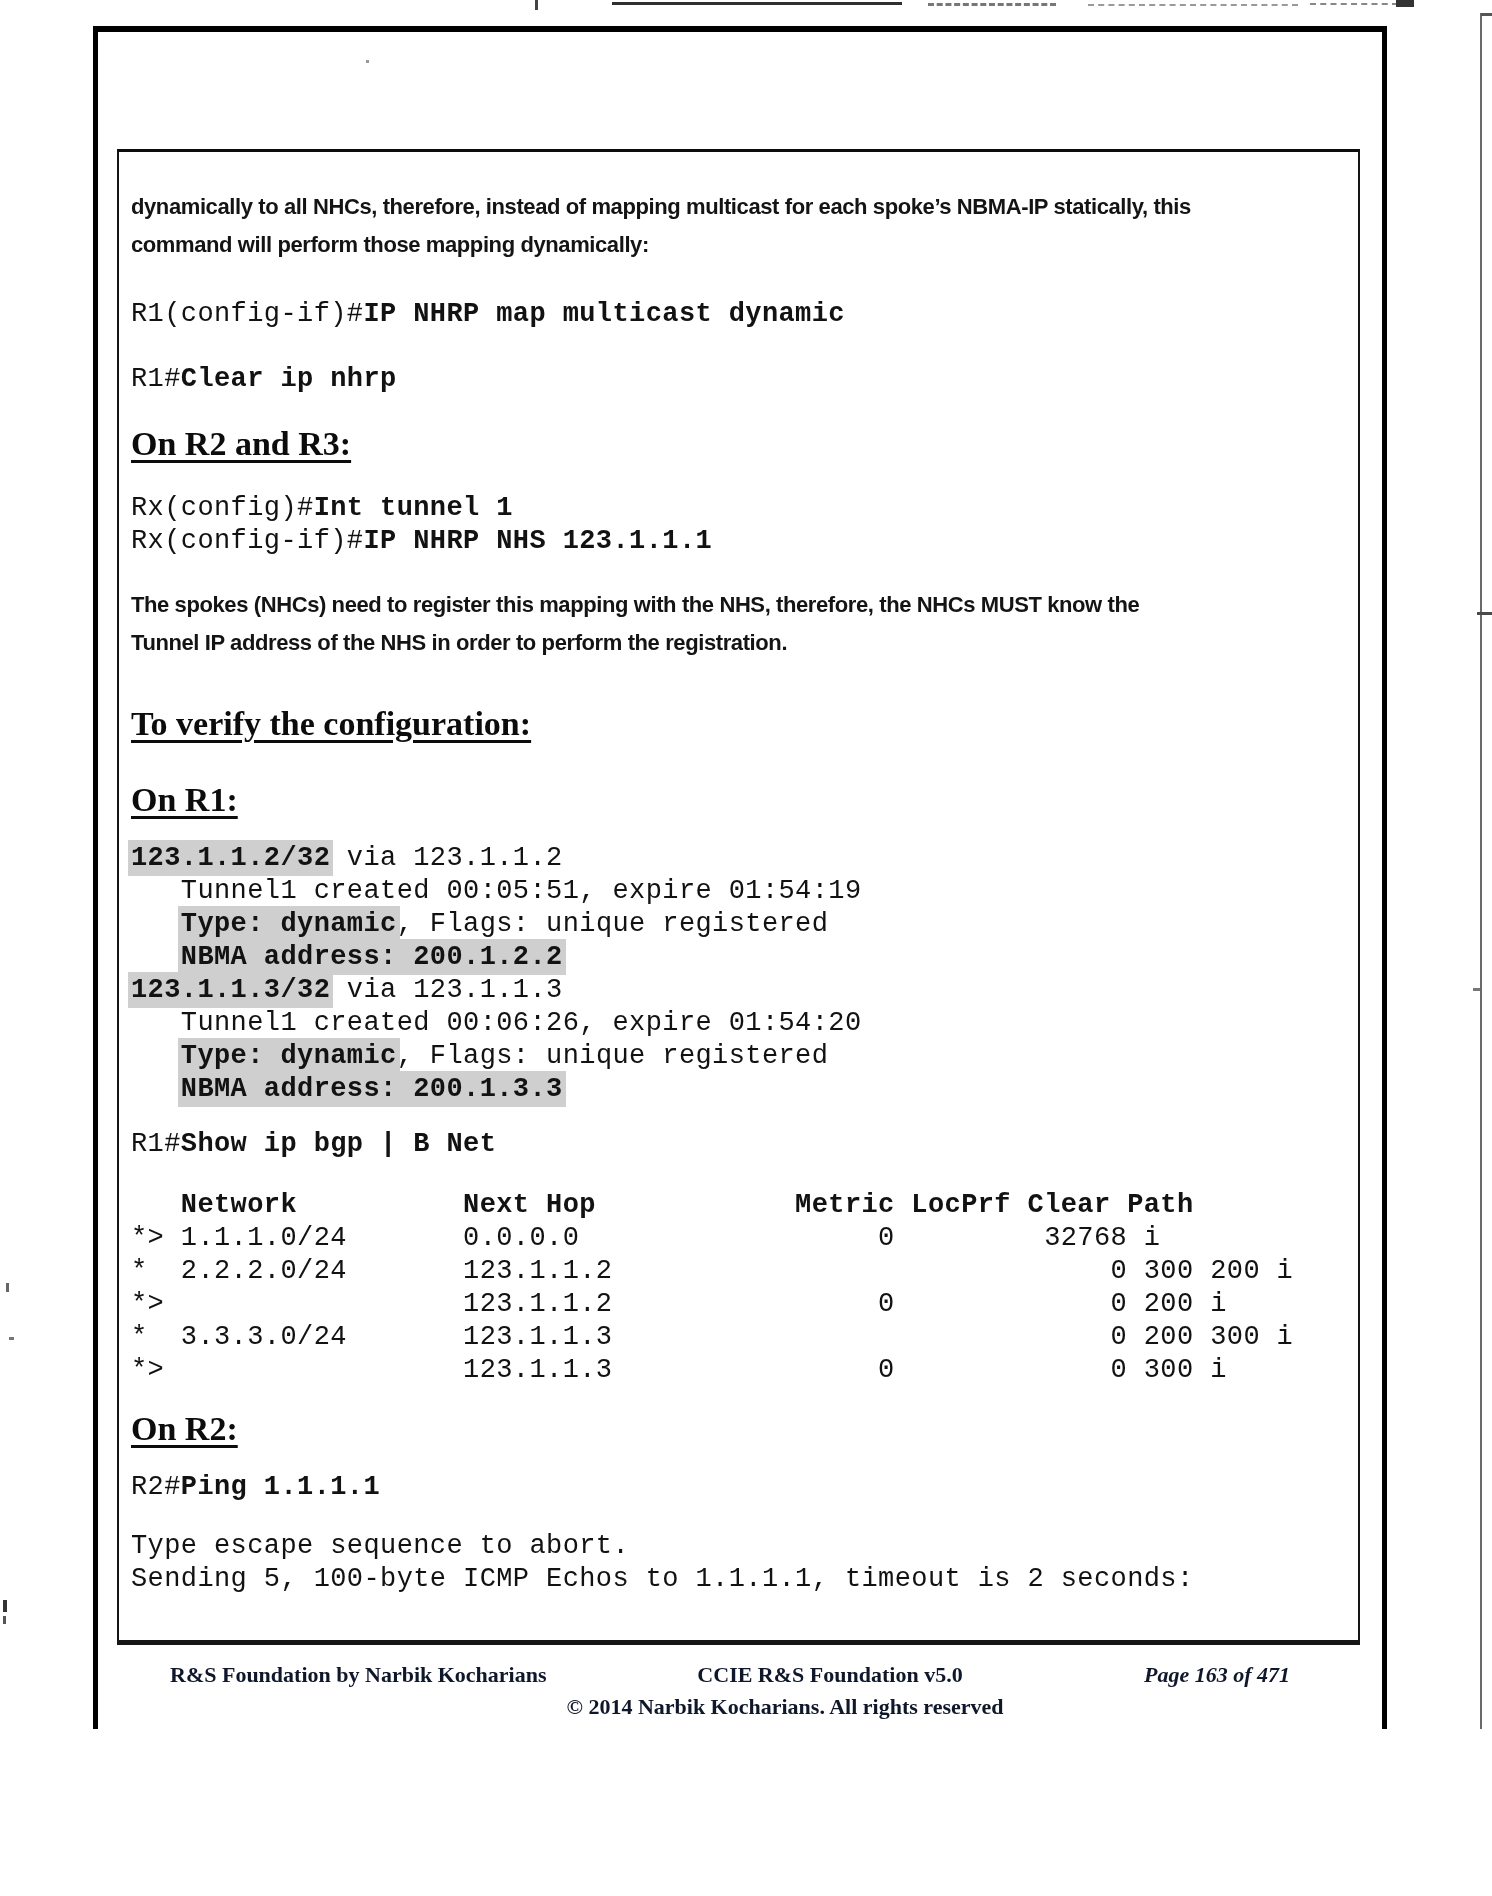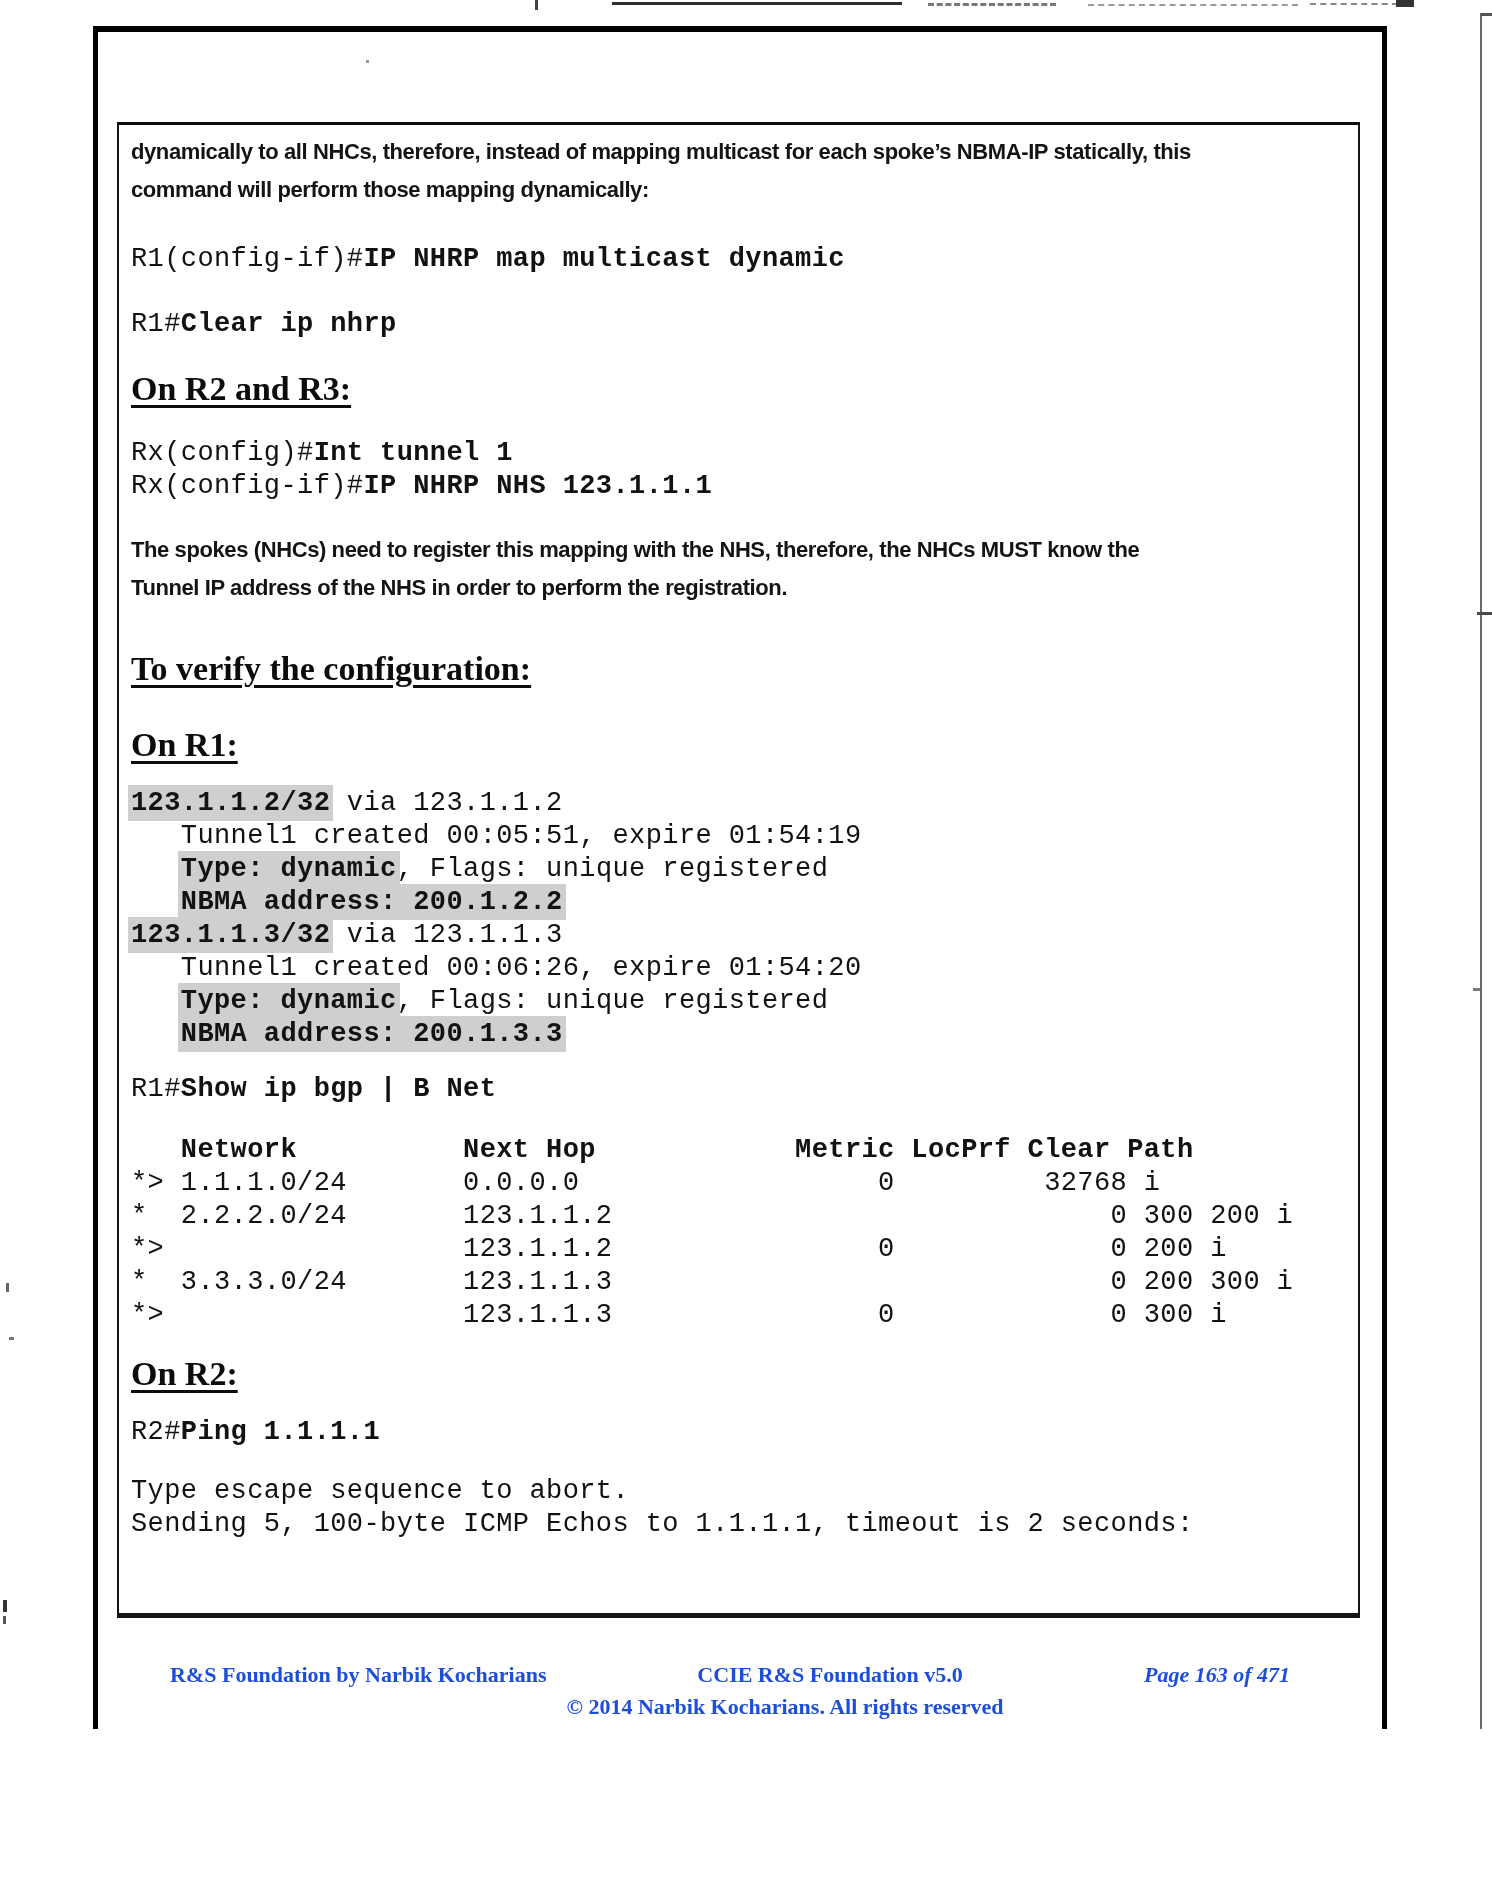--- a/index.html
+++ b/index.html
@@ -3,23 +3,23 @@
 <meta charset="utf-8">
 <style>
   html,body{margin:0;padding:0;background:#ffffff;}
   body{position:relative;width:1492px;height:1896px;overflow:hidden;
        font-family:"Liberation Sans",sans-serif;color:#111;}
 
   
   .outer-box{position:absolute;left:93px;top:26px;width:1294px;height:1703px;
              box-sizing:border-box;border-left:5px solid #000;border-top:6px solid #000;
              border-right:5px solid #000;}
-  .inner-box{position:absolute;left:117px;top:122px;width:1243px;height:1496px;
+  .inner-box{position:absolute;left:117px;top:149px;width:1243px;height:1496px;
              box-sizing:border-box;border:2px solid #151515;border-top:3px solid #0d0d0d;
-             border-bottom:5px solid #161616;padding:8px 10px 0 12px;overflow:hidden;}
+             border-bottom:5px solid #161616;padding:36px 10px 0 12px;overflow:hidden;}
 
   
   .paragraph{font-family:"Liberation Sans",sans-serif;font-weight:700;font-size:22px;
              line-height:38px;letter-spacing:-0.4px;color:#141414;}
   .para-line{white-space:nowrap;}
   .heading{font-family:"Liberation Serif",serif;font-weight:700;font-size:34px;
            line-height:36px;color:#0c0c0c;}
   .heading > span{text-decoration:underline;text-decoration-thickness:2.5px;text-underline-offset:5px;}
   .code{font-family:"Liberation Mono","DejaVu Sans Mono",monospace;font-size:27px;
         line-height:33px;letter-spacing:0.4px;color:#121212;}
@@ -42,21 +42,21 @@
   [data-block="output-show-ip-nhrp"]{margin-top:24px;}
   [data-block="cmd-show-ip-bgp"]{margin-top:22px;}
   [data-block="output-show-ip-bgp"]{margin-top:28px;}
   [data-block="heading-on-r2"]{margin-top:24px;}
   [data-block="cmd-ping"]{margin-top:24px;}
   [data-block="output-ping"]{margin-top:26px;}
 
   
   .footer{position:absolute;left:170px;top:1662px;width:1120px;
           font-family:"Liberation Serif",serif;font-weight:700;font-size:22px;
-          line-height:26px;color:#1d4ed8;}
+          line-height:26px;color:#0f172a;}
   .footer-row{display:grid;grid-template-columns:400px 520px 200px;}
   .footer-left{text-align:left;}
   .footer-center{text-align:center;}
   .footer-right{text-align:right;font-style:italic;}
   .footer-copy{text-align:center;padding-left:110px;margin-top:6px;}
 
   
   .art{position:absolute;}
   .a-top-tick{left:535px;top:0;width:3px;height:10px;background:#444;}
   .a-top-1{left:612px;top:2px;width:290px;height:3px;background:#2f2f2f;}

